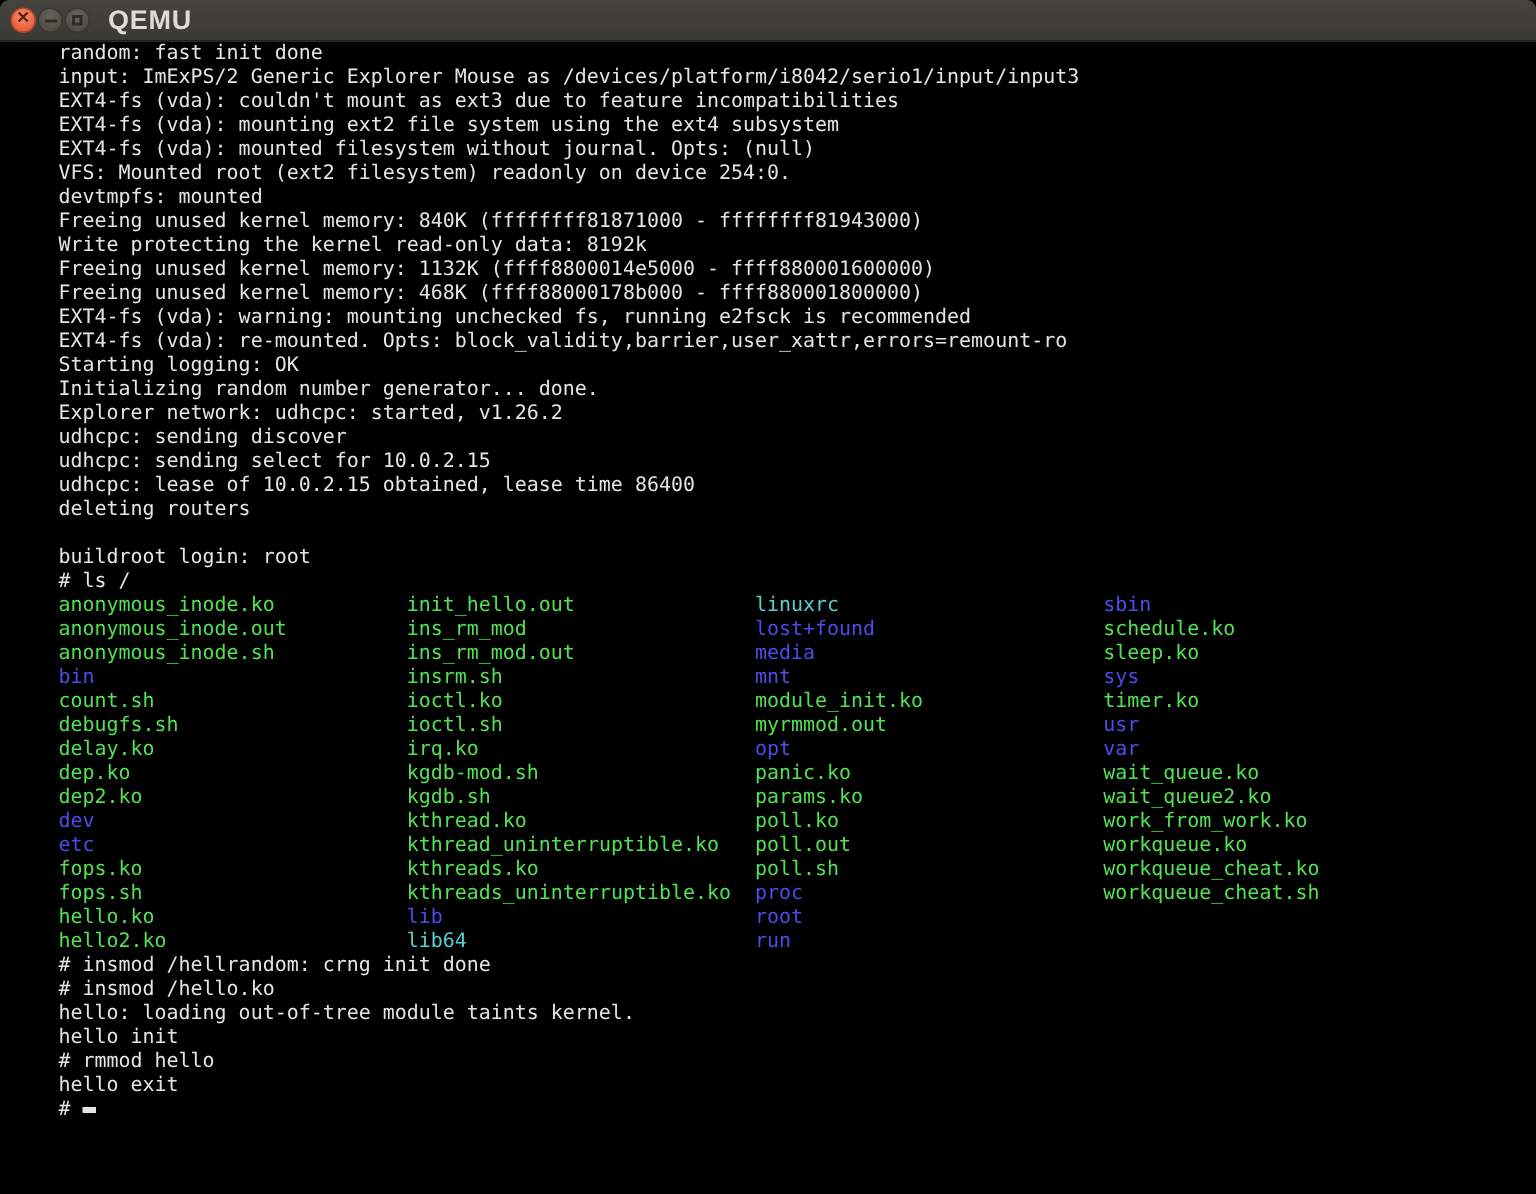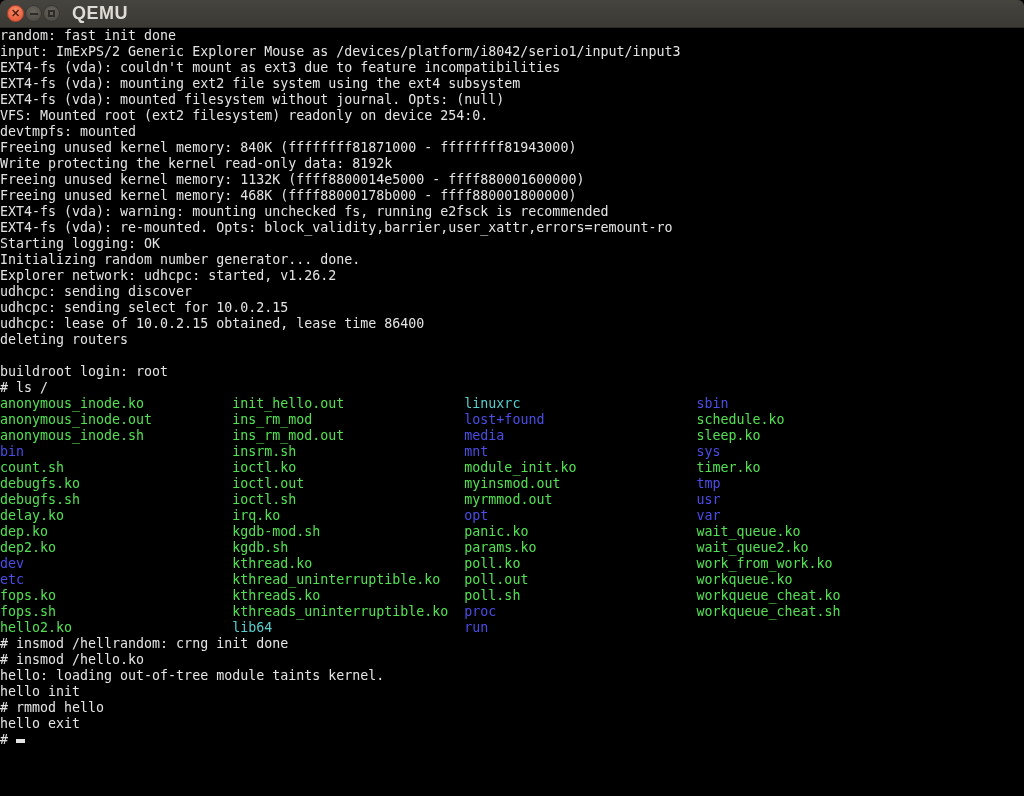--- a/index.html
+++ b/index.html
@@ -59,20 +59,21 @@
     position: relative;
     width: 1024px; height: 768px;
     background: var(--bg, #000);
     font-family: "DejaVu Sans Mono", "Liberation Mono", monospace;
     font-size: 13.3px;
     overflow: hidden;
   }
   .row {
     height: 16px; line-height: 16px;
     white-space: pre;
+    margin-left: 39px;
   }
   .fg   { color: var(--fg,   #e4e4e4); }
   .exec { color: var(--exec, #53e153); }
   .dir  { color: var(--dir,  #4c4ce8); }
   .link { color: var(--link, #57cfcf); }
   .cursor {
     display: inline-block;
     width: 9px; height: 4px;
     background: var(--fg, #e4e4e4);
     transform: translateY(-1px);
@@ -116,29 +117,29 @@
     <div class="row"><span class="fg">udhcpc: lease of 10.0.2.15 obtained, lease time 86400</span></div>
     <div class="row"><span class="fg">deleting routers</span></div>
     <div class="row"><span class="fg"></span></div>
     <div class="row"><span class="fg">buildroot login: root</span></div>
     <div class="row"><span class="fg"># ls /</span></div>
     <div class="row"><span class="exec">anonymous_inode.ko           </span><span class="exec">init_hello.out               </span><span class="link">linuxrc                      </span><span class="dir">sbin                         </span></div>
     <div class="row"><span class="exec">anonymous_inode.out          </span><span class="exec">ins_rm_mod                   </span><span class="dir">lost+found                   </span><span class="exec">schedule.ko                  </span></div>
     <div class="row"><span class="exec">anonymous_inode.sh           </span><span class="exec">ins_rm_mod.out               </span><span class="dir">media                        </span><span class="exec">sleep.ko                     </span></div>
     <div class="row"><span class="dir">bin                          </span><span class="exec">insrm.sh                     </span><span class="dir">mnt                          </span><span class="dir">sys                          </span></div>
     <div class="row"><span class="exec">count.sh                     </span><span class="exec">ioctl.ko                     </span><span class="exec">module_init.ko               </span><span class="exec">timer.ko                     </span></div>
-    <div class="row"><span class="exec">debugfs.ko                   </span><span class="exec">ioctl.out                    </span><span class="exec">myinsmod.out                 </span><span class="dir">tmp                          </span></div>
     <div class="row"><span class="exec">debugfs.sh                   </span><span class="exec">ioctl.sh                     </span><span class="exec">myrmmod.out                  </span><span class="dir">usr                          </span></div>
     <div class="row"><span class="exec">delay.ko                     </span><span class="exec">irq.ko                       </span><span class="dir">opt                          </span><span class="dir">var                          </span></div>
     <div class="row"><span class="exec">dep.ko                       </span><span class="exec">kgdb-mod.sh                  </span><span class="exec">panic.ko                     </span><span class="exec">wait_queue.ko                </span></div>
     <div class="row"><span class="exec">dep2.ko                      </span><span class="exec">kgdb.sh                      </span><span class="exec">params.ko                    </span><span class="exec">wait_queue2.ko               </span></div>
     <div class="row"><span class="dir">dev                          </span><span class="exec">kthread.ko                   </span><span class="exec">poll.ko                      </span><span class="exec">work_from_work.ko            </span></div>
     <div class="row"><span class="dir">etc                          </span><span class="exec">kthread_uninterruptible.ko   </span><span class="exec">poll.out                     </span><span class="exec">workqueue.ko                 </span></div>
     <div class="row"><span class="exec">fops.ko                      </span><span class="exec">kthreads.ko                  </span><span class="exec">poll.sh                      </span><span class="exec">workqueue_cheat.ko           </span></div>
     <div class="row"><span class="exec">fops.sh                      </span><span class="exec">kthreads_uninterruptible.ko  </span><span class="dir">proc                         </span><span class="exec">workqueue_cheat.sh           </span></div>
+    <div class="row"><span class="exec">hello.ko                     </span><span class="dir">lib                          </span><span class="dir">root                         </span></div>
     <div class="row"><span class="exec">hello2.ko                    </span><span class="link">lib64                        </span><span class="dir">run                          </span></div>
     <div class="row"><span class="fg"># insmod /hellrandom: crng init done</span></div>
     <div class="row"><span class="fg"># insmod /hello.ko</span></div>
     <div class="row"><span class="fg">hello: loading out-of-tree module taints kernel.</span></div>
     <div class="row"><span class="fg">hello init</span></div>
     <div class="row"><span class="fg"># rmmod hello</span></div>
     <div class="row"><span class="fg">hello exit</span></div>
     <div class="row"><span class="fg"># </span><span class="cursor"></span></div>
   </div>
 

